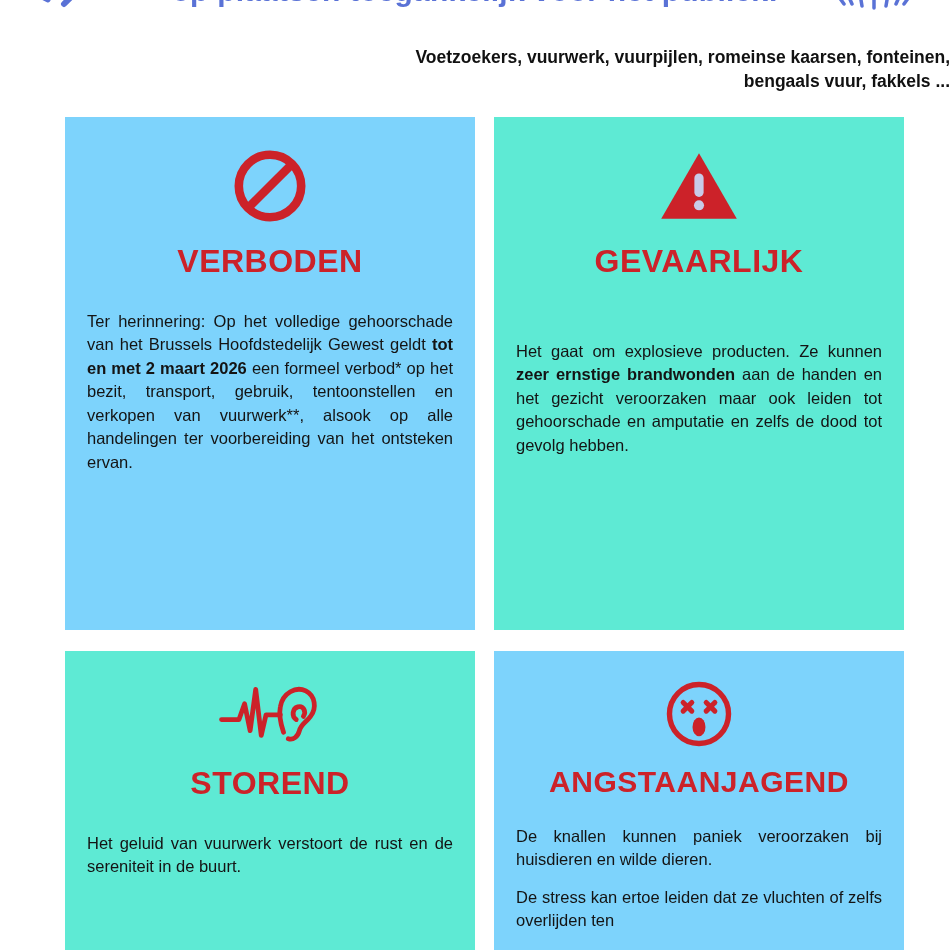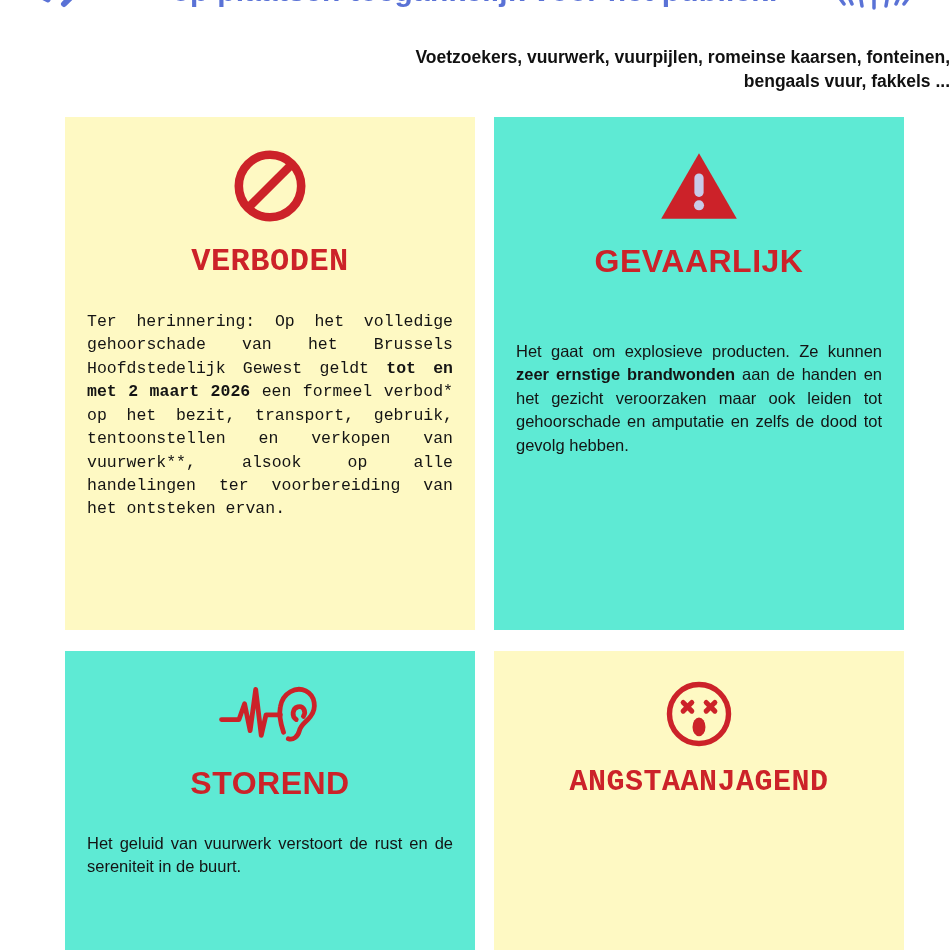--- a/index.html
+++ b/index.html
@@ -68,21 +68,21 @@
     display: grid;
     grid-template-columns: 410px 410px;
     grid-column-gap: 19px;
     grid-row-gap: 21px;
   }
   .card {
     box-sizing: border-box;
     padding: 26px 22px 20px 22px;
     overflow: hidden;
   }
-  .card.blue   { background: #fef9c3; font-family: Liberation Mono, monospace; }
+  .card.blue   { background: #7dd3fc; }
   .card.purple { background: #5eead4; }
 
   .card-r1 { height: 513px; }
   .card-r2 { height: 365px; }
 
   .icon-wrap {
     display: flex;
     justify-content: center;
     align-items: center;
     height: 86px;
@@ -202,15 +202,19 @@
         <g stroke="#cc2229" stroke-width="7" stroke-linecap="round">
           <line x1="28" y1="34" x2="40" y2="46"></line>
             <line x1="40" y1="34" x2="28" y2="46"></line>
           <line x1="60" y1="34" x2="72" y2="46"></line>
             <line x1="72" y1="34" x2="60" y2="46"></line>
         </g>
         <ellipse cx="50" cy="68" rx="9" ry="13" fill="#cc2229"></ellipse>
       </svg>
     </div>
     <div class="card-title long">ANGSTAANJAGEND</div>
+    <div class="card-body body-c4">
+      <p>De knallen kunnen paniek veroorzaken bij huisdieren en wilde dieren.</p>
+      <p>De stress kan  ertoe leiden dat ze vluchten of zelfs overlijden ten</p>
+    </div>
   </div>
 
 </div>
 
 </body></html>

